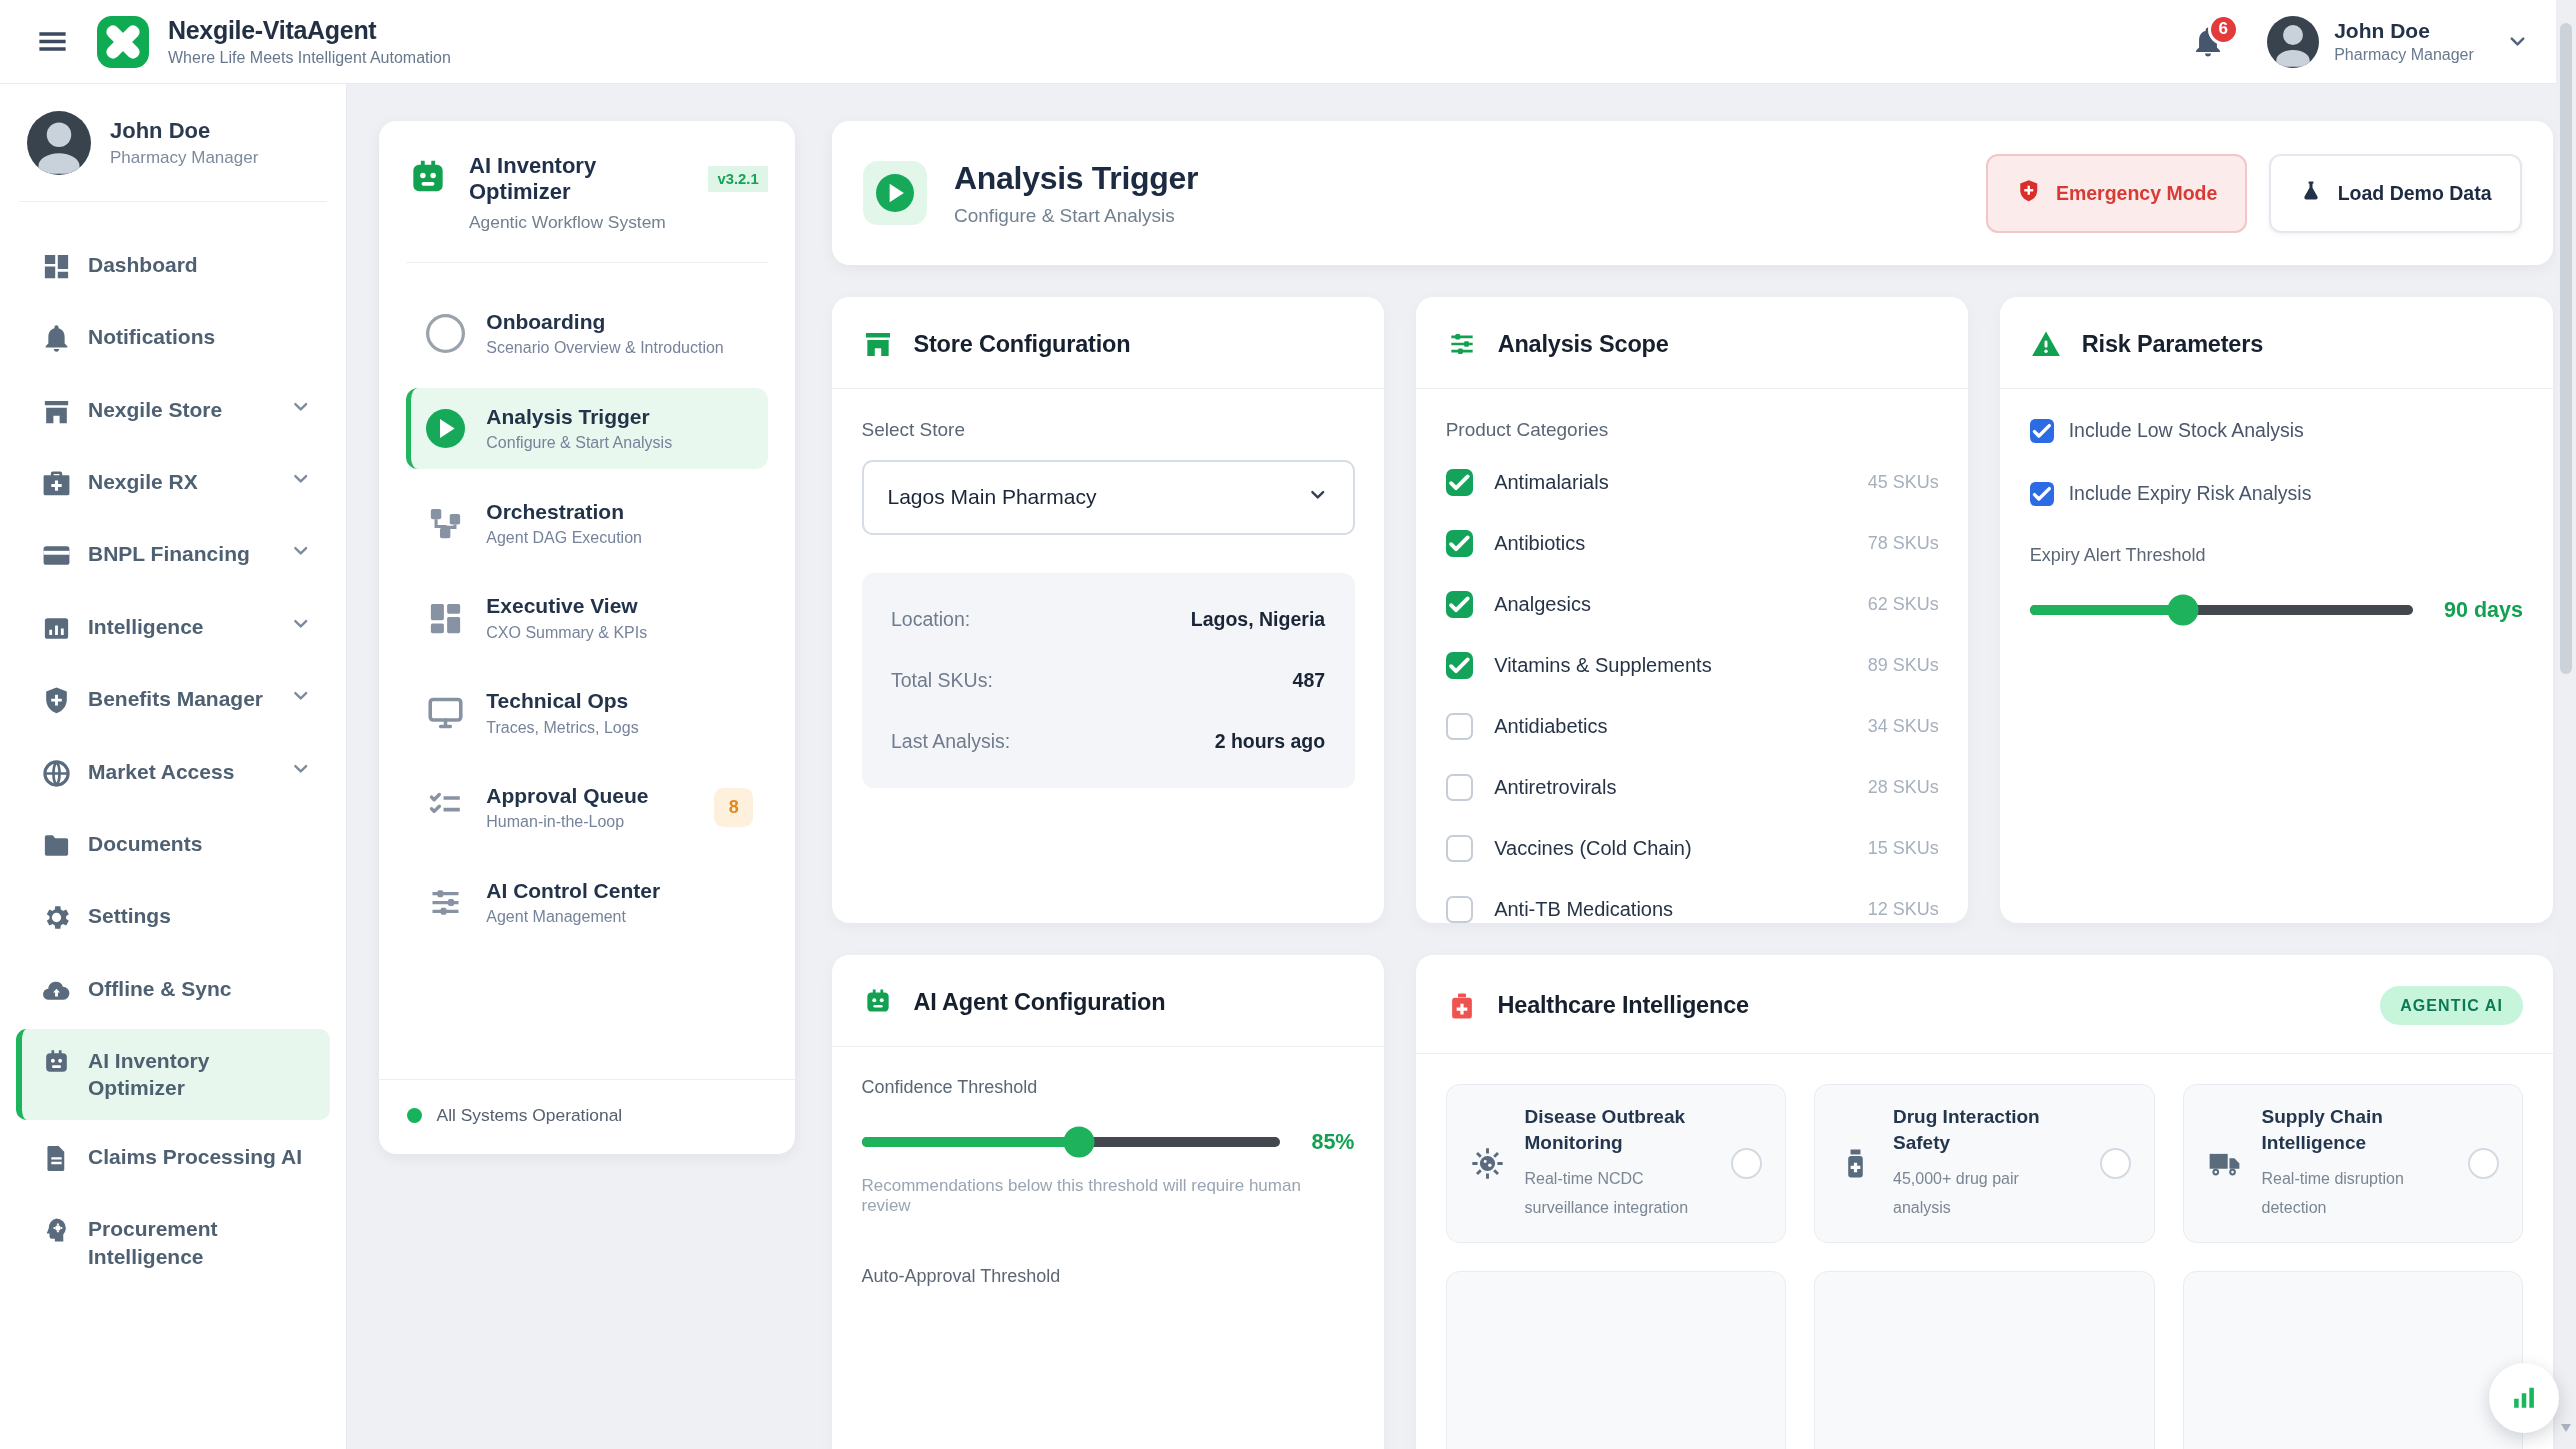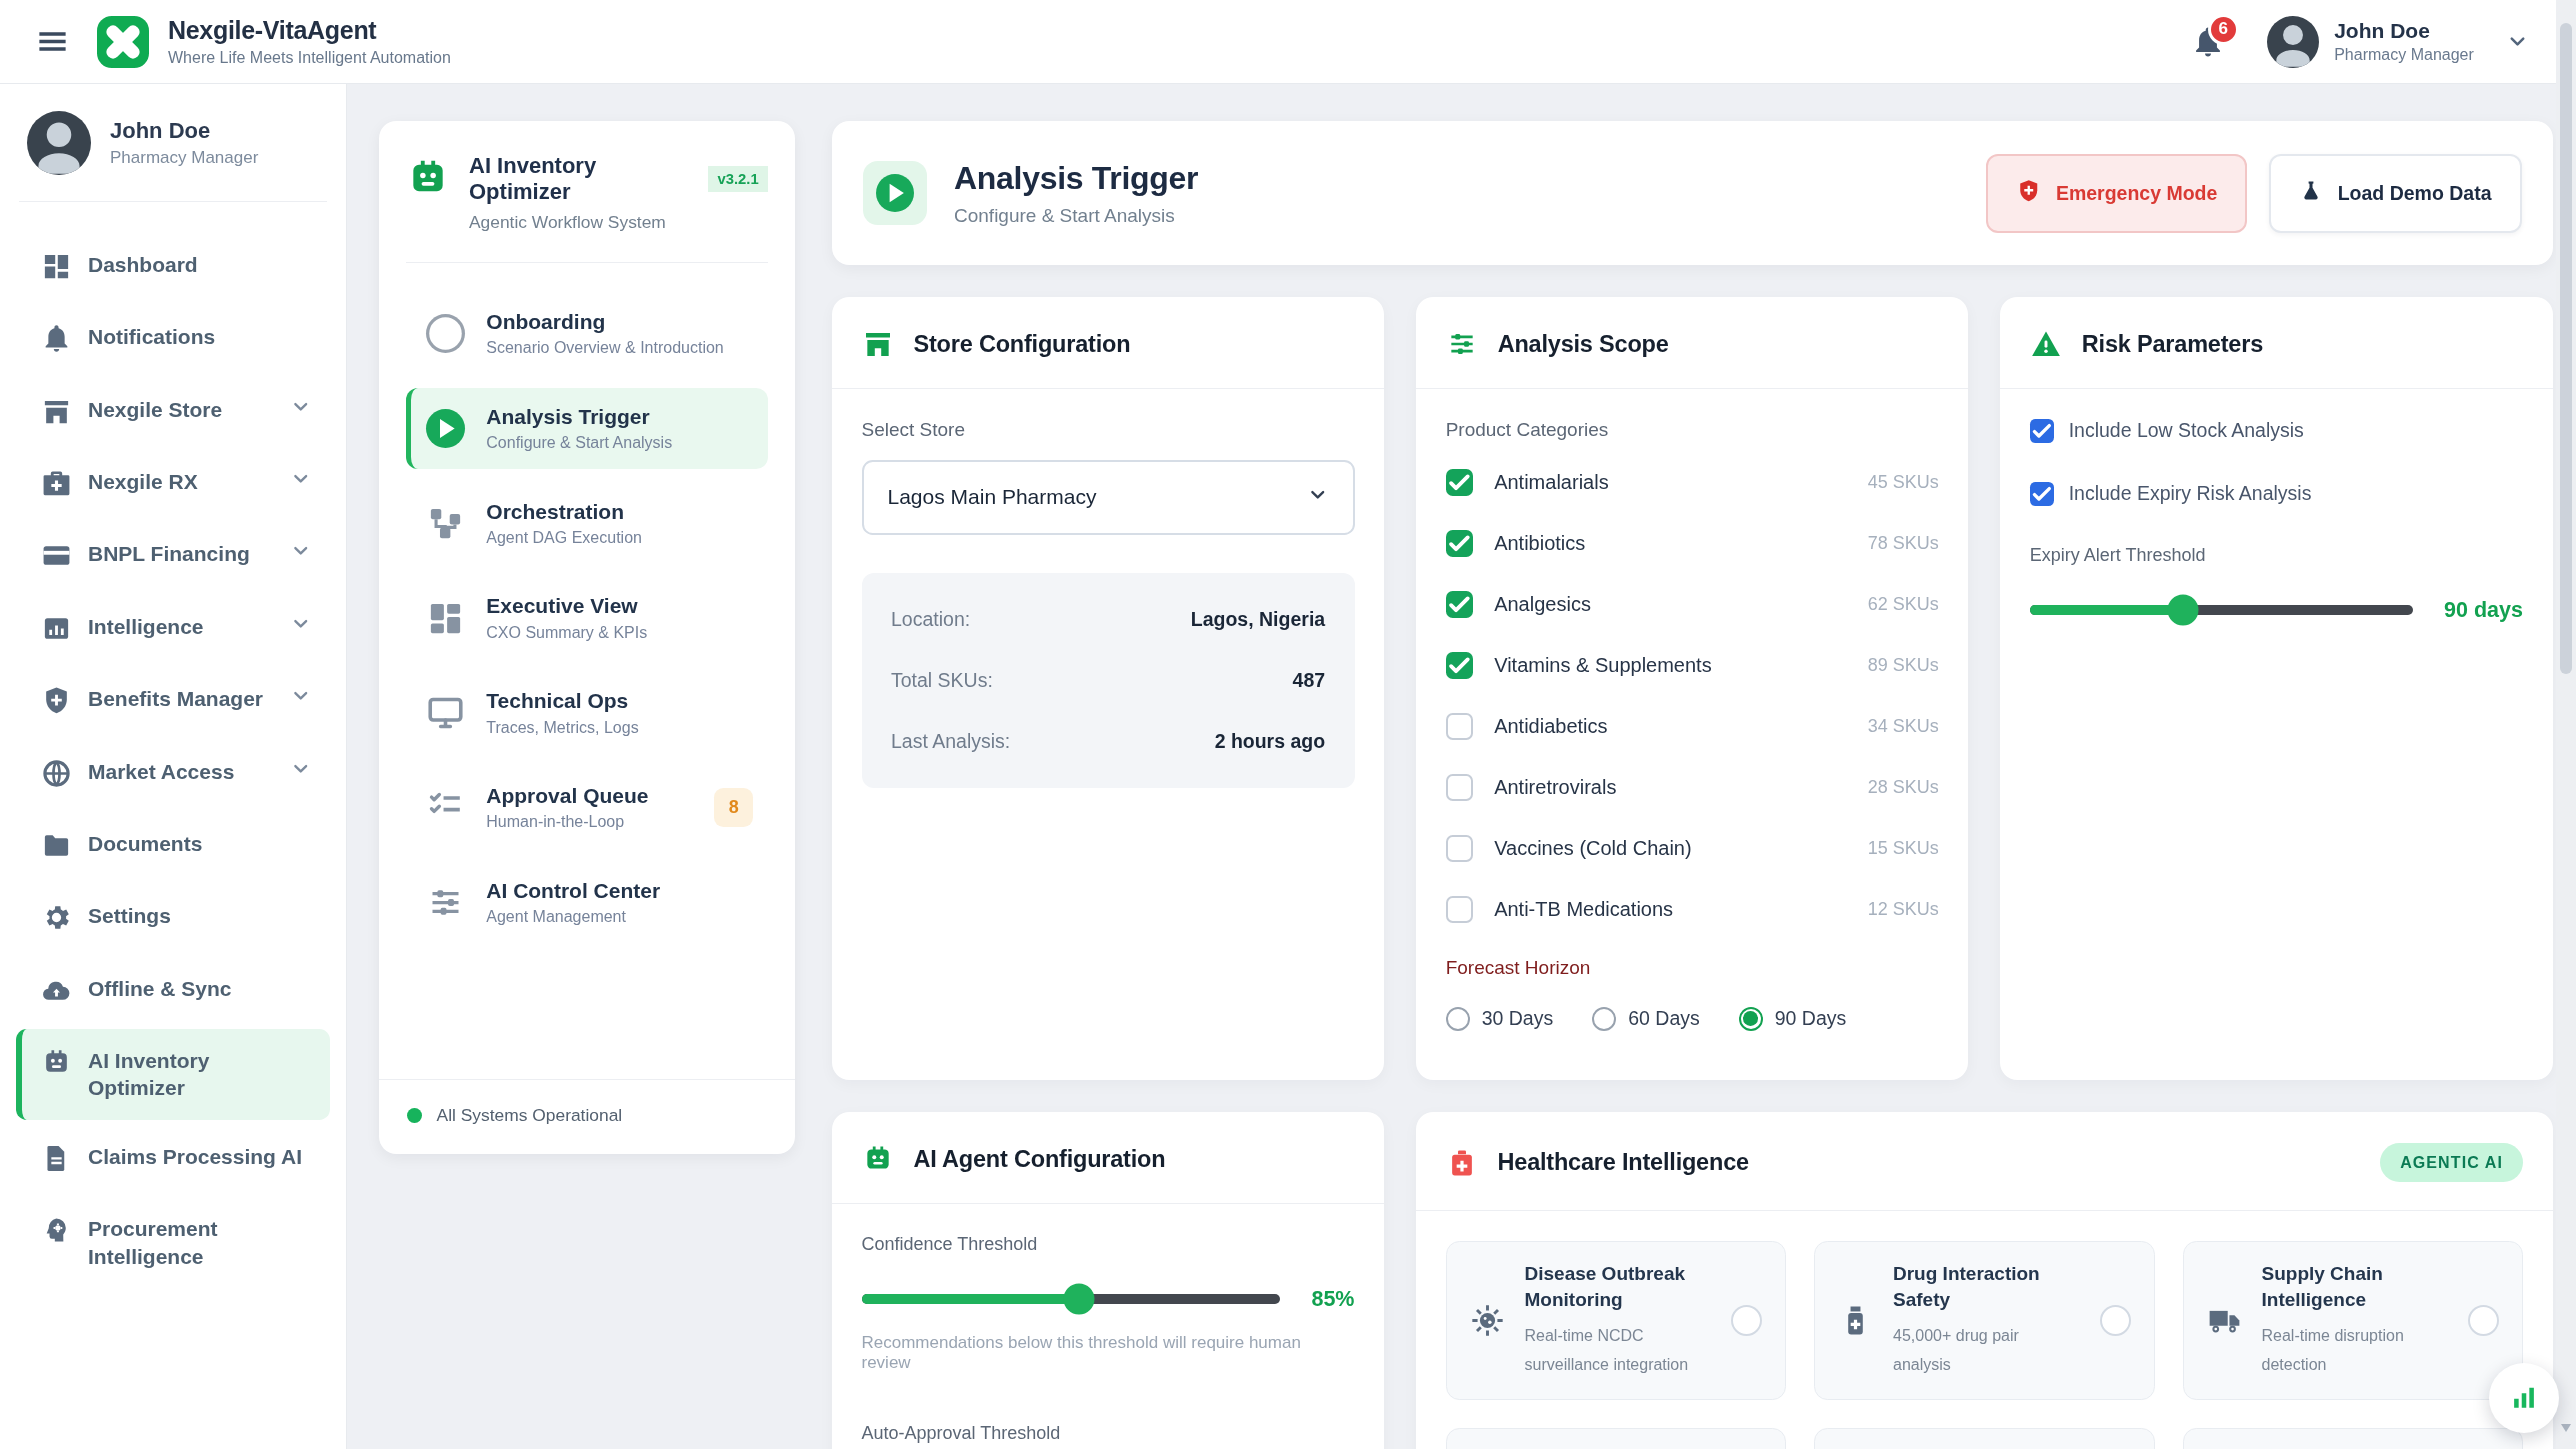--- a/index.html
+++ b/index.html
@@ -86,21 +86,21 @@
   .ph-title { font-size:32px; font-weight:700; color:#1d2b42; letter-spacing:-0.3px; }
   .ph-sub { font-size:19px; color:#72808f; margin-top:8px; }
   .ph-actions { margin-left:auto; display:flex; gap:21.5px; }
   .btn { display:flex; align-items:center; gap:14.8px; height:79px; padding:0 28px; border-radius:12px; font-size:19.5px; font-weight:700; cursor:pointer; white-space:nowrap; }
   .btn svg { width:25.5px; height:25.5px; }
   .btn-danger { background:#fcebeb; border:2px solid #f2c6c6; color:#d93a34; }
   .btn-danger svg { color:#d92f2a; }
   .btn-light { background:#fff; border:2px solid #e4e8ee; color:#1d2b42; box-shadow:0 2px 5.4px rgba(15,23,42,.05); }
   .btn-light svg { color:#223349; }
 
-  .cards-row1 { display:grid; grid-template-columns:1fr 1fr 1fr; gap:32px; height:783px; flex-shrink:0; }
+  .cards-row1 { display:grid; grid-template-columns:1fr 1fr 1fr; gap:32px; height:626px; flex-shrink:0; }
   .cards-row2 { display:grid; grid-template-columns:552px 1fr; gap:32px; height:604px; flex-shrink:0; }
   .card { background:#fff; border-radius:17.4px; box-shadow:0 4px 14.8px rgba(15,23,42,.04); display:flex; flex-direction:column; min-width:0; overflow:hidden; }
   .card-head { display:flex; align-items:center; gap:20px; padding:31px 29.5px 28px 29.5px; border-bottom:1.3px solid #eceef2; flex-shrink:0; }
   .ch-icon { width:32px; height:32px; flex-shrink:0; }
   .ch-icon svg { width:100%; height:100%; }
   .c-green { color:#12a150; } .c-red { color:#ef5350; }
   .card-title { font-size:23.5px; font-weight:700; color:#16202e; letter-spacing:-0.2px; }
   .card-body { padding:29.5px; flex:1; min-height:0; }
 
   .field-label { font-size:19px; color:#5b6675; margin-bottom:19px; }

